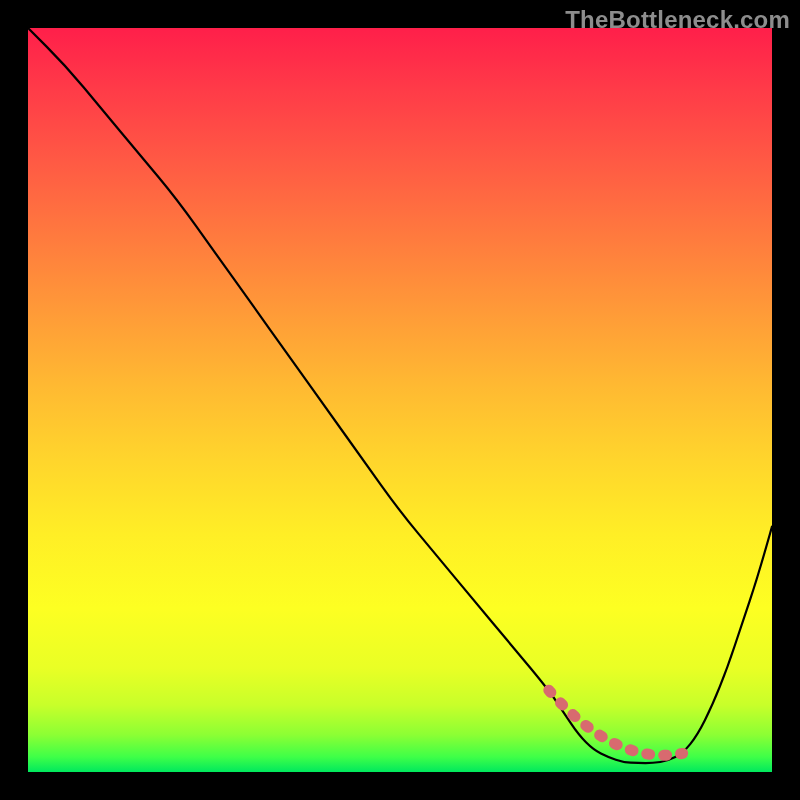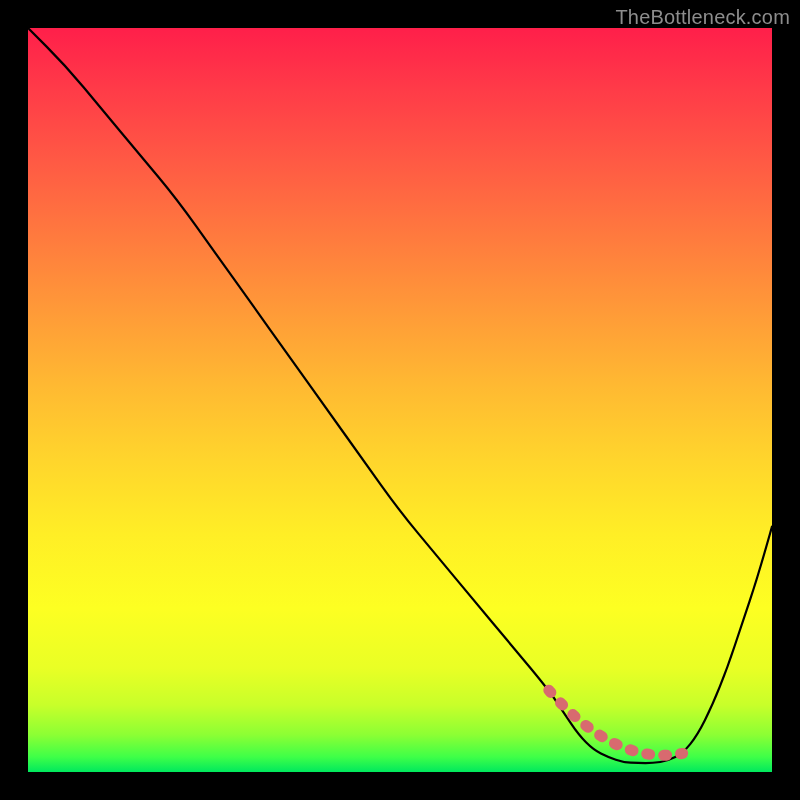--- a/index.html
+++ b/index.html
@@ -48,22 +48,22 @@
   }
   .curve {
     position: absolute;
     inset: 0;
   }
   .watermark {
     position: absolute;
     top: 6px;
     right: 10px;
     color: #8d8d8d;
-    font-size: 20px;
-    font-weight: 400;
+    font-size: 24px;
+    font-weight: 700;
     letter-spacing: 0.2px;
     user-select: none;
   }
 </style>
 </head>
 <body>
 
 <div class="frame">
 
   <div class="watermark">TheBottleneck.com</div>

